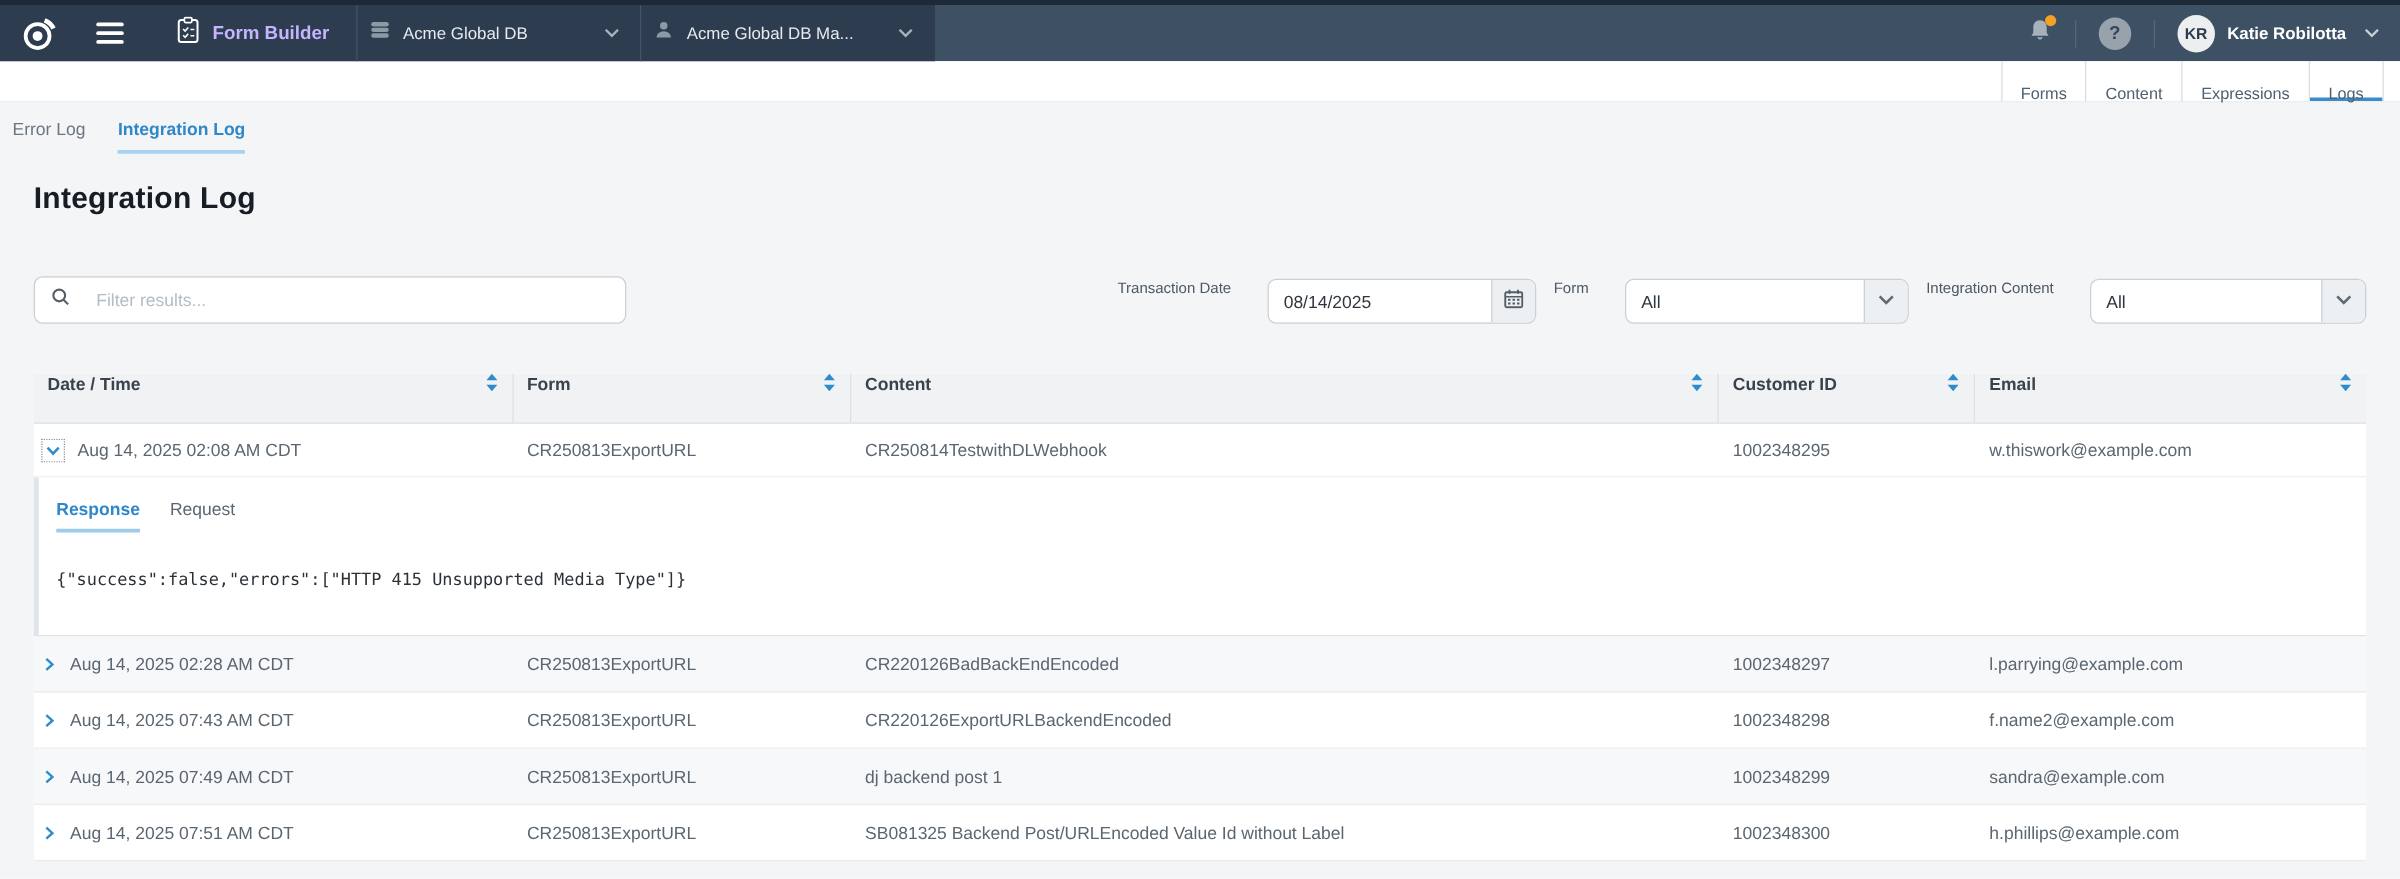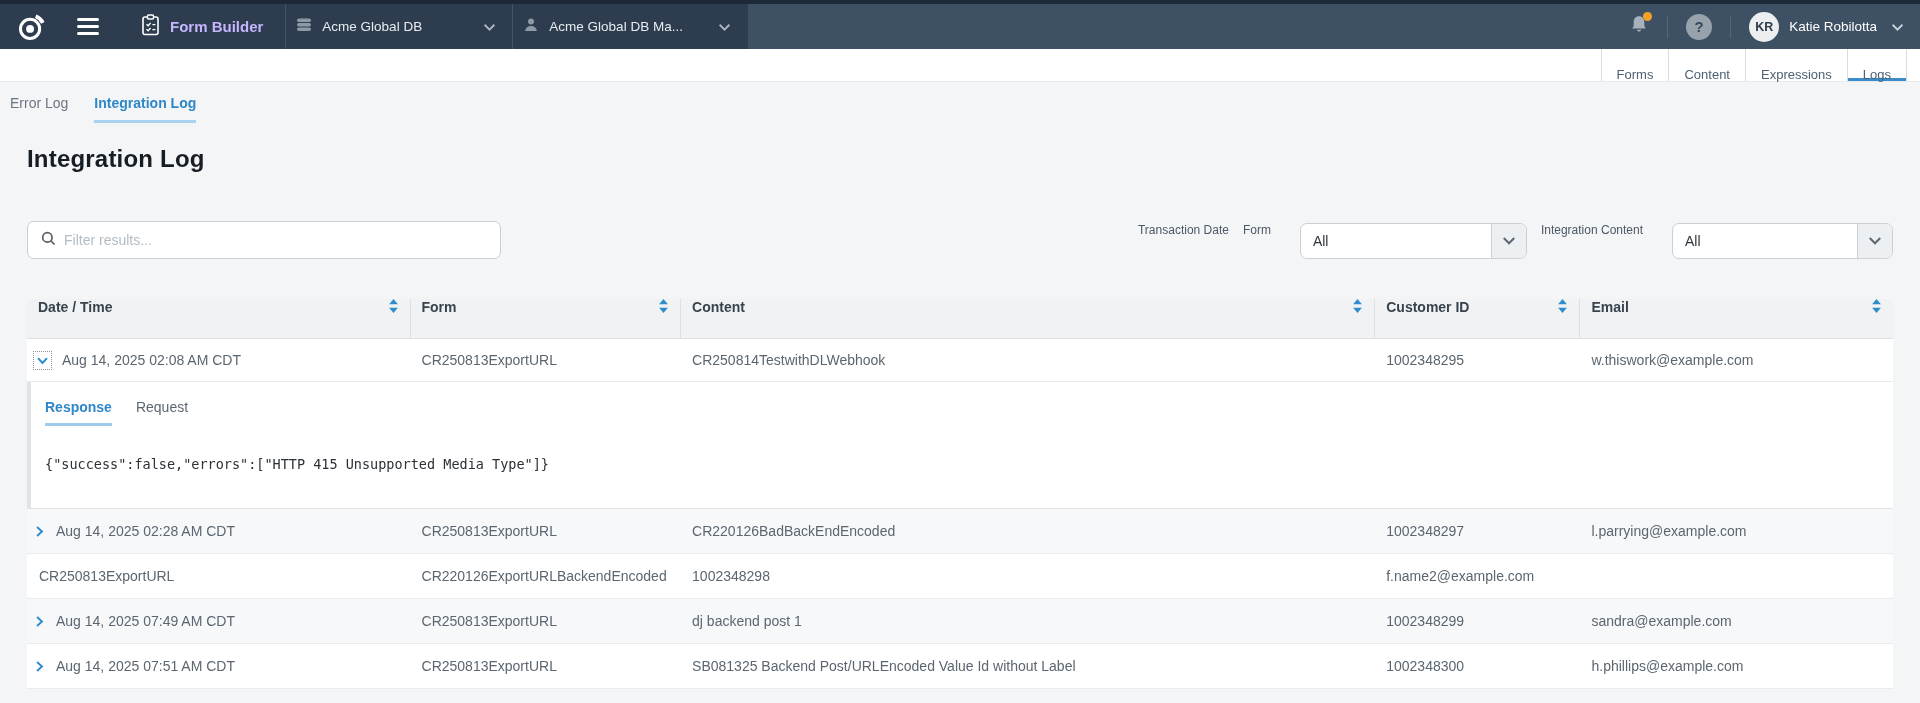--- a/index.html
+++ b/index.html
@@ -20,39 +20,39 @@
   .nav-dd-1 { width:226px; }
   .nav-dd-2 { width:234px; }
   .nav-dd-label { color:#e7ebef; font-size:13.5px; flex:1; white-space:nowrap; overflow:hidden; }
   .navbar-right { margin-left:auto; display:flex; align-items:center; padding-right:16px; }
   .bell-wrap { position:relative; cursor:pointer; display:flex; }
   .bell-dot { position:absolute; top:-2px; right:-3px; width:9px; height:9px; border-radius:50%; background:#f5a125; }
   .nr-div { width:1px; height:22px; background:#54667a; margin:0 18px; }
   .help-circle { width:26px; height:26px; border-radius:50%; background:#97a2ad; color:#35465a; font-weight:700; font-size:15px; display:flex; align-items:center; justify-content:center; cursor:pointer; }
   .user-menu { display:flex; align-items:center; gap:10px; cursor:pointer; }
   .avatar { width:30px; height:30px; border-radius:50%; background:#eceef0; color:#2d3b4a; font-weight:700; font-size:12.5px; display:flex; align-items:center; justify-content:center; }
-  .user-name { color:#fff; font-weight:400; font-size:13.5px; white-space:nowrap; margin-right:4px; }
+  .user-name { color:#fff; font-weight:700; font-size:13.5px; white-space:nowrap; margin-right:4px; }
 
   
   .subnav { height:33px; background:#fff; display:flex; justify-content:flex-end; border-bottom:1px solid #e8eaed; }
   .subnav-tab { padding:10px 15px; line-height:32px; font-size:13px; color:#4e6173; border-left:1px solid #d8dde2; cursor:pointer; }
   .subnav-tab.last { border-right:1px solid #d8dde2; margin-right:13px; }
   .subnav-tab.active { box-shadow: inset 0 -3px 0 #3a8ccb; }
 
   
   .log-tabs { display:flex; gap:26px; padding:13px 0 0 10px; }
   .log-tab { font-size:14px; color:#6b7681; padding-bottom:9px; cursor:pointer; border-bottom:3px solid transparent; }
   .log-tab.active { color:#2e87c8; font-weight:700; border-bottom-color:#a8d2ef; }
 
   
   h1.page-title { font-size:24px; line-height:28px; color:#171d24; margin:22px 0 0 27px; letter-spacing:.2px; }
 
   
   .filters { display:flex; justify-content:space-between; align-items:flex-end; margin:48px 27px 0; }
-  .search-box { width:474px; height:38px; background:#fff; border:1px solid #c9d0d6; border-radius:7px; display:flex; align-items:center; padding:0 13px; gap:8px; }
+  .search-box { width:474px; height:38px; background:#fff; border:1px solid #c9d0d6; border-radius:7px; display:flex; align-items:center; padding:0 13px; gap:21px; }
   .search-box input { border:none; outline:none; flex:1; font-size:14px; color:#333; font-family:"Liberation Sans",sans-serif; background:transparent; }
   .search-box input::placeholder { color:#b3bcc4; }
   .filter-right { display:flex; gap:14px; }
   .filter-group { display:flex; flex-direction:row;gap:29px; }
   .filter-label { font-size:12px; color:#4c5864; margin-bottom:5px; }
   .filter-field { height:36px; background:#fff; border:1px solid #c9d0d6; border-radius:7px; display:flex; align-items:center; justify-content:space-between; overflow:hidden; cursor:pointer; }
   .fw-date { width:215px; } .fw-form { width:227px; } .fw-content { width:221px; }
   .field-value { padding:0 12px; font-size:14px; color:#2f363d; }
   .field-btn { width:35px; align-self:stretch; background:#edf0f2; border-left:1px solid #c9d0d6; display:flex; align-items:center; justify-content:center; cursor:pointer; }
 
@@ -189,20 +189,41 @@
         <circle cx="6.8" cy="6.8" r="5" fill="none" stroke="#565e66" stroke-width="1.8"></circle>
         <line x1="10.5" y1="10.5" x2="14.4" y2="14.4" stroke="#565e66" stroke-width="1.8"></line>
       </svg>
     </span>
     <input type="text" placeholder="Filter results..." style="">
   </div>
 
   <div class="filter-right">
     <div class="filter-group">
       <span class="filter-label">Transaction Date</span>
+      <div class="filter-field fw-date">
+        <span class="field-value">08/14/2025</span>
+        <span class="field-btn">
+          <span>
+            <svg width="16" height="16" viewBox="0 0 16 16">
+              <rect x="1.2" y="2.8" width="13.6" height="12" rx="1.2" fill="none" stroke="#555d66" stroke-width="1.5"></rect>
+              <line x1="4.6" y1="0.8" x2="4.6" y2="4" stroke="#555d66" stroke-width="1.5"></line>
+              <line x1="11.4" y1="0.8" x2="11.4" y2="4" stroke="#555d66" stroke-width="1.5"></line>
+              <line x1="1.2" y1="6.4" x2="14.8" y2="6.4" stroke="#555d66" stroke-width="1.2"></line>
+              <g fill="#555d66">
+                <rect x="3.4" y="8" width="2" height="1.6"></rect>
+                  <rect x="7" y="8" width="2" height="1.6"></rect>
+                  <rect x="10.6" y="8" width="2" height="1.6"></rect>
+                <rect x="3.4" y="11" width="2" height="1.6"></rect>
+                  <rect x="7" y="11" width="2" height="1.6"></rect>
+                  <rect x="10.6" y="11" width="2" height="1.6"></rect>
+              </g>
+            </svg>
+          </span>
+        </span>
+      </div>
     </div>
 
     <div class="filter-group">
       <span class="filter-label">Form</span>
       <div class="filter-field fw-form">
         <span class="field-value">All</span>
         <span class="field-btn">
           <span>
             <svg width="14" height="10" viewBox="0 0 12 8">
                 <polyline points="1.5,1.5 6,6 10.5,1.5" fill="none" stroke="#5f6a74" stroke-width="1.8"></polyline>
@@ -300,20 +321,28 @@
       </span>
       <span>Aug 14, 2025 02:28 AM CDT</span>
     </div>
     <div class="td">CR250813ExportURL</div>
     <div class="td">CR220126BadBackEndEncoded</div>
     <div class="td">1002348297</div>
     <div class="td">l.parrying@example.com</div>
   </div>
 
   <div class="tr grid-cols row-5">
+    <div class="td cell-date">
+      <span class="chev">
+        <svg width="13" height="13" viewBox="0 0 16 16">
+            <polyline points="5,2.5 11,8 5,13.5" fill="none" stroke="#2d8ccd" stroke-width="2.4"></polyline>
+          </svg>
+      </span>
+      <span>Aug 14, 2025 07:43 AM CDT</span>
+    </div>
     <div class="td">CR250813ExportURL</div>
     <div class="td">CR220126ExportURLBackendEncoded</div>
     <div class="td">1002348298</div>
     <div class="td">f.name2@example.com</div>
   </div>
 
   <div class="tr grid-cols row-alt row-5">
     <div class="td cell-date">
       <span class="chev">
         <svg width="13" height="13" viewBox="0 0 16 16">

